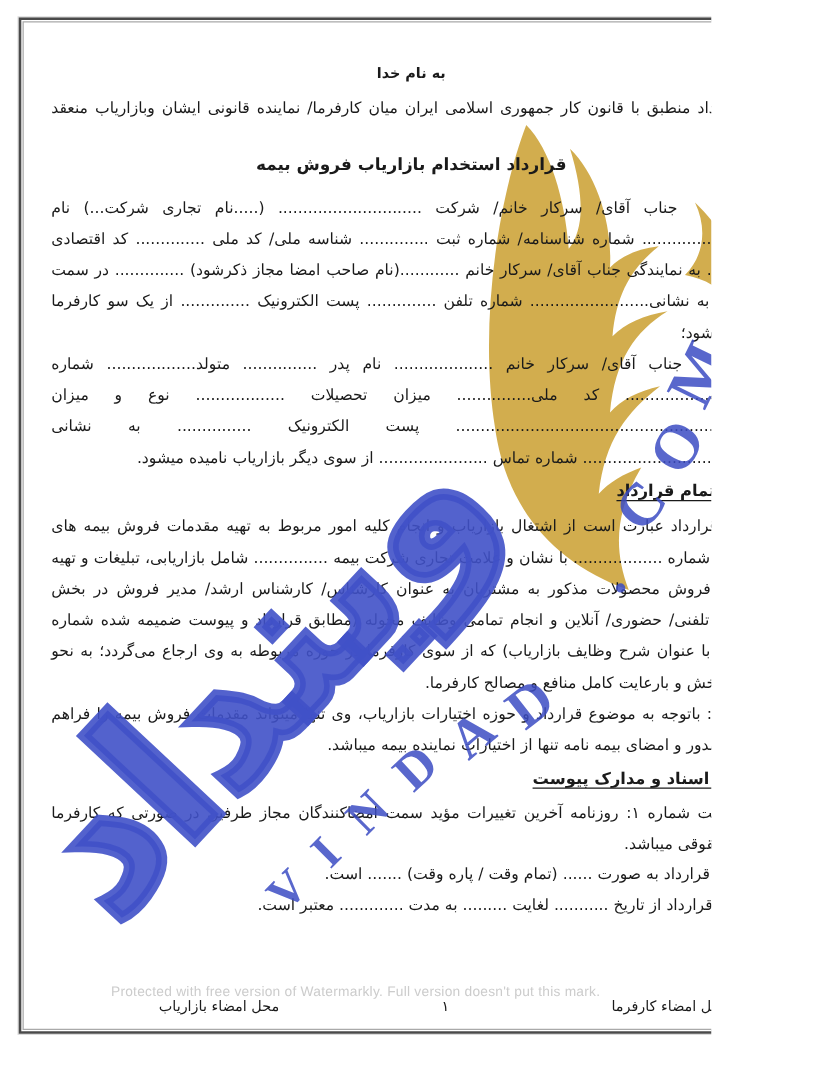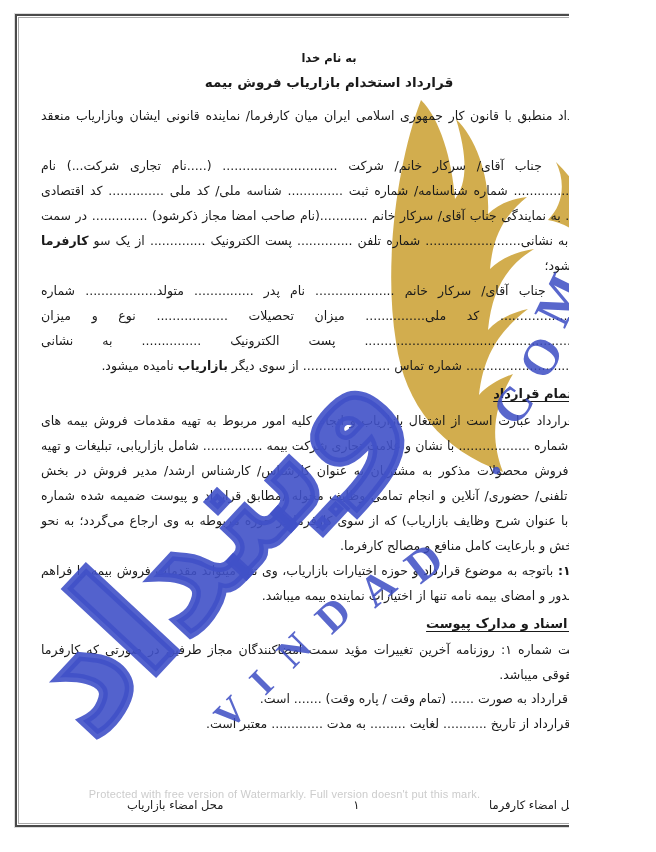--- a/index.html
+++ b/index.html
@@ -14,21 +14,21 @@
 
   .content{position:absolute;left:24px;right:26px;top:34px;direction:rtl;
            font-size:12.5px;text-align:justify;}
   .blk span, .blk b{white-space:pre-wrap;}
   .center-sm{text-align:center;font-weight:bold;font-size:11.5px;margin:0 0 7px;line-height:16px;}
   .center-title{text-align:center;font-weight:bold;font-size:13.5px;margin:0 0 12px;line-height:18px;}
   .para{margin:0;line-height:25px;}
   .item{margin:0;line-height:24.5px;}
   h3.heading{font-size:13px;font-weight:bold;margin:3px 0 2px;line-height:25px;text-align:right;
              text-decoration:underline;text-underline-offset:3px;}
-  b{font-weight:bold;}
+  b{font-weight:normal;}
 
   .footer{position:absolute;bottom:13px;left:0;right:0;direction:rtl;display:flex;
           justify-content:space-between;align-items:center;padding:0 60px 0 110px;
           font-size:11.5px;}
   .footer div{white-space:nowrap;}
 
   
   .wm-gold{position:absolute;left:0;top:0;z-index:1;pointer-events:none;}
   .wm-blue-layer{position:absolute;inset:0;z-index:3;pointer-events:none;}
   .wm-fa{position:absolute;left:-60px;top:425px;width:530px;height:225px;
@@ -57,22 +57,22 @@
              C493 234 506 214 527 197 C510 199 497 205 488 214
              C490 179 477 139 456 119 C468 158 467 184 455 199
              C452 159 440 119 421 100 Z"></path>
     <path fill="#d0a945" fill-opacity="0.95" d="M556 162 C585 190 601 226 593 256 C584 235 569 224 548 220
              C563 205 566 183 556 162 Z"></path>
   </svg>
 
   <div class="sheet">
     <div class="content">
         <p class="blk center-sm"><span>به نام خدا</span></p>
+        <p class="blk para"><span>این قرارداد منطبق با قانون کار جمهوری اسلامی ایران میان کارفرما/ نماینده قانونی ایشان وبازاریاب منعقد می‌گردد:</span></p>
         <p class="blk center-title"><span>قرارداد استخدام بازاریاب فروش بیمه</span></p>
-        <p class="blk para"><span>این قرارداد منطبق با قانون کار جمهوری اسلامی ایران میان کارفرما/ نماینده قانونی ایشان وبازاریاب منعقد می‌گردد:</span></p>
         <p class="blk para"><span>۱.&nbsp;&nbsp;&nbsp;&nbsp;&nbsp; جناب آقای/ سرکار خانم/ شرکت ............................. (.....نام تجاری شرکت...) نام پدر...................... شماره شناسنامه/ شماره ثبت .............. شناسه ملی/ کد ملی .............. کد اقتصادی ............. به نمایندگی جناب آقای/ سرکار خانم ............(نام صاحب امضا مجاز ذکرشود) .............. در سمت ........... به نشانی........................ شماره تلفن .............. پست الکترونیک .............. از یک سو </span><b>کارفرما</b><span> نامیده میشود؛</span></p>
         <p class="blk para"><span>۲.&nbsp;&nbsp;&nbsp;&nbsp;&nbsp; جناب آقای/ سرکار خانم .................... نام پدر ............... متولد.................. شماره شناسنامه................. کد ملی............... میزان تحصیلات .................. نوع و میزان مهارت....................................................... پست الکترونیک ............... به نشانی ...................................... شماره تماس ...................... از سوی دیگر </span><b>بازاریاب</b><span> نامیده میشود.</span></p>
         <h3 class="blk heading"><span>ماده۱: تمام قرارداد</span></h3>
         <p class="blk para"><span>موضوع قرارداد عبارت است از اشتغال بازاریاب و انجام کلیه امور مربوط به تهیه مقدمات فروش بیمه های نمایندگی شماره .................. با نشان و علامت تجاری شرکت بیمه ............... شامل بازاریابی، تبلیغات و تهیه مقدمات فروش محصولات مذکور به مشتریان به عنوان کارشناس/ کارشناس ارشد/ مدیر فروش در بخش بازاریابی تلفنی/ حضوری/ آنلاین و انجام تمامی وظایف محوله (مطابق قرارداد و پیوست ضمیمه شده شماره ........... با عنوان شرح وظایف بازاریاب) که از سوی کارفرما در حوزه مربوطه به وی ارجاع می‌گردد؛ به نحو رضایت بخش و بارعایت کامل منافع و مصالح کارفرما.</span></p>
         <p class="blk para"><b>ضمیمه ۱:</b><span> باتوجه به موضوع قرارداد و حوزه اختیارات بازاریاب، وی تنها میتواند مقدمات فروش بیمه را فراهم نماید و صدور و امضای بیمه نامه تنها از اختیارات نماینده بیمه میباشد.</span></p>
         <h3 class="blk heading"><span>ماده ۲: اسناد و مدارک پیوست</span></h3>
         <p class="blk item"><span>۱-۲-پیوست شماره ۱: روزنامه آخرین تغییرات مؤید سمت امضاکنندگان مجاز طرفین در صورتی که کارفرما شخص حقوقی میباشد.</span></p>
         <p class="blk item"><span>5-۳- نوع قرارداد به صورت ...... (تمام وقت / پاره وقت) ....... است.</span></p>
         <p class="blk item"><span>۲-۳- این قرارداد از تاریخ ........... لغایت ......... به مدت ............. معتبر است.</span></p>
       </div>

